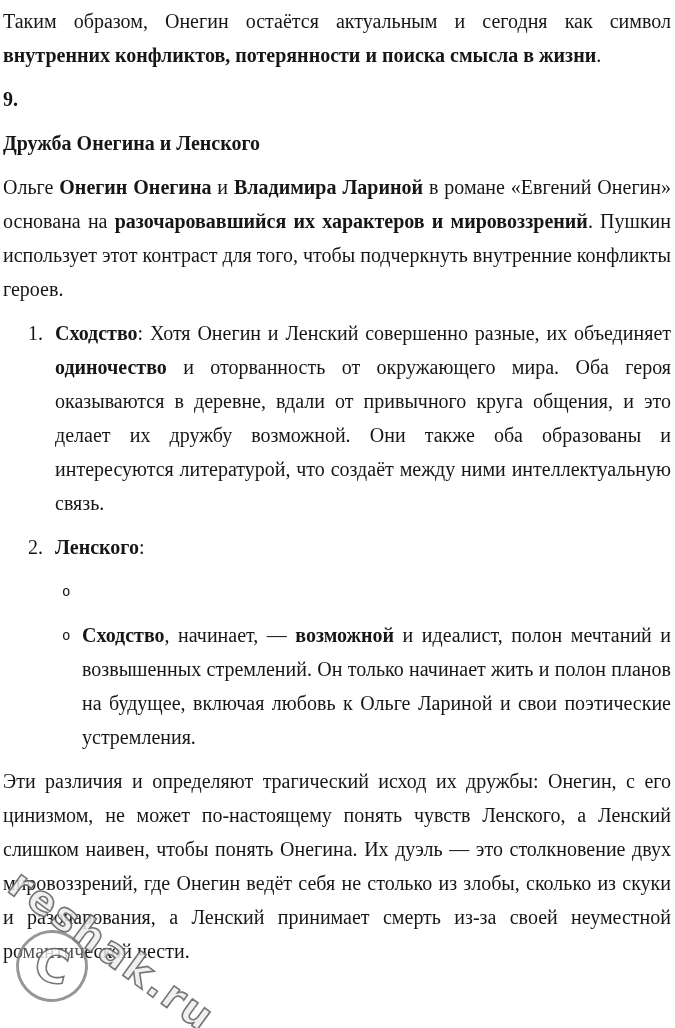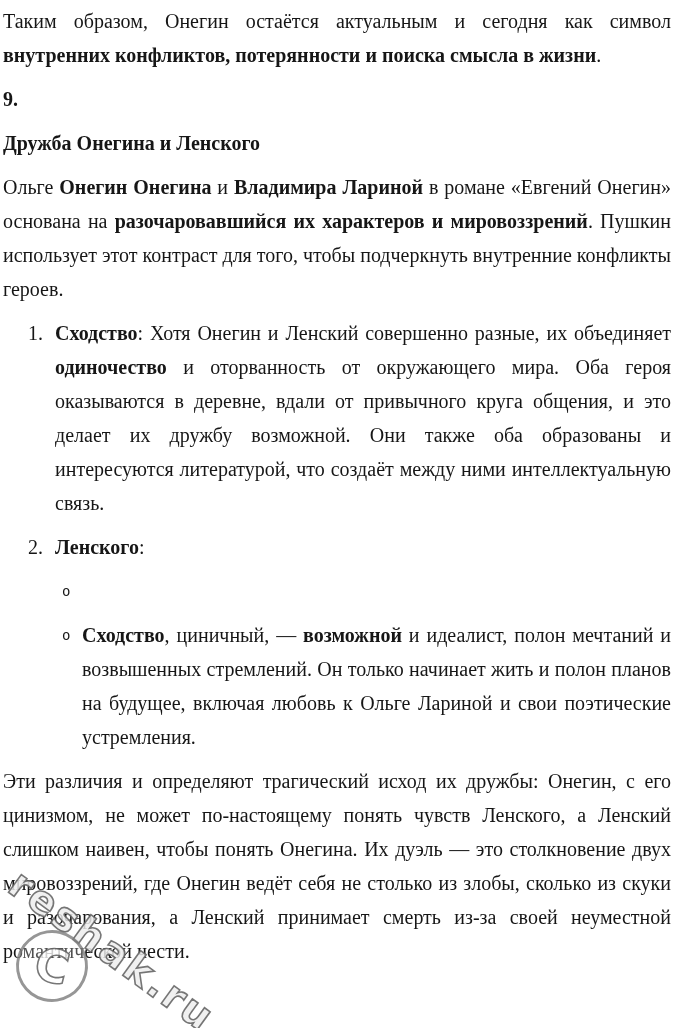--- a/index.html
+++ b/index.html
@@ -102,21 +102,21 @@
       </div>
       <div class="block li-num">
         <span class="marker">2.</span>
         <div class="li-text"><b>Ленского</b><span>:</span></div>
       </div>
       <div class="block li-bul">
         <span class="marker">o</span>
       </div>
       <div class="block li-bul">
         <span class="marker">o</span>
-        <div class="li-text"><b>Сходство</b><span>, циничный, — </span><b>возможной</b><span> и идеалист, полон мечтаний и возвышенных стремлений. Он только начинает жить и полон планов на будущее, включая любовь к Ольге Лариной и свои поэтические устремления.</span></div>
+        <div class="li-text"><b>Сходство</b><span>, начинает, — </span><b>возможной</b><span> и идеалист, полон мечтаний и возвышенных стремлений. Он только начинает жить и полон планов на будущее, включая любовь к Ольге Лариной и свои поэтические устремления.</span></div>
       </div>
       <div class="block"><span>Эти различия и определяют трагический исход их дружбы: Онегин, с его цинизмом, не может по-настоящему понять чувств Ленского, а Ленский слишком наивен, чтобы понять Онегина. Их дуэль — это столкновение двух мировоззрений, где Онегин ведёт себя не столько из злобы, сколько из скуки и разочарования, а Ленский принимает смерть из-за своей неуместной романтической чести.</span></div>
     </div>
 
   <div class="watermark">
     <div class="wm-text">reshak.ru</div>
     <div class="wm-circle">
       <span>C</span>
     </div>
   </div>

